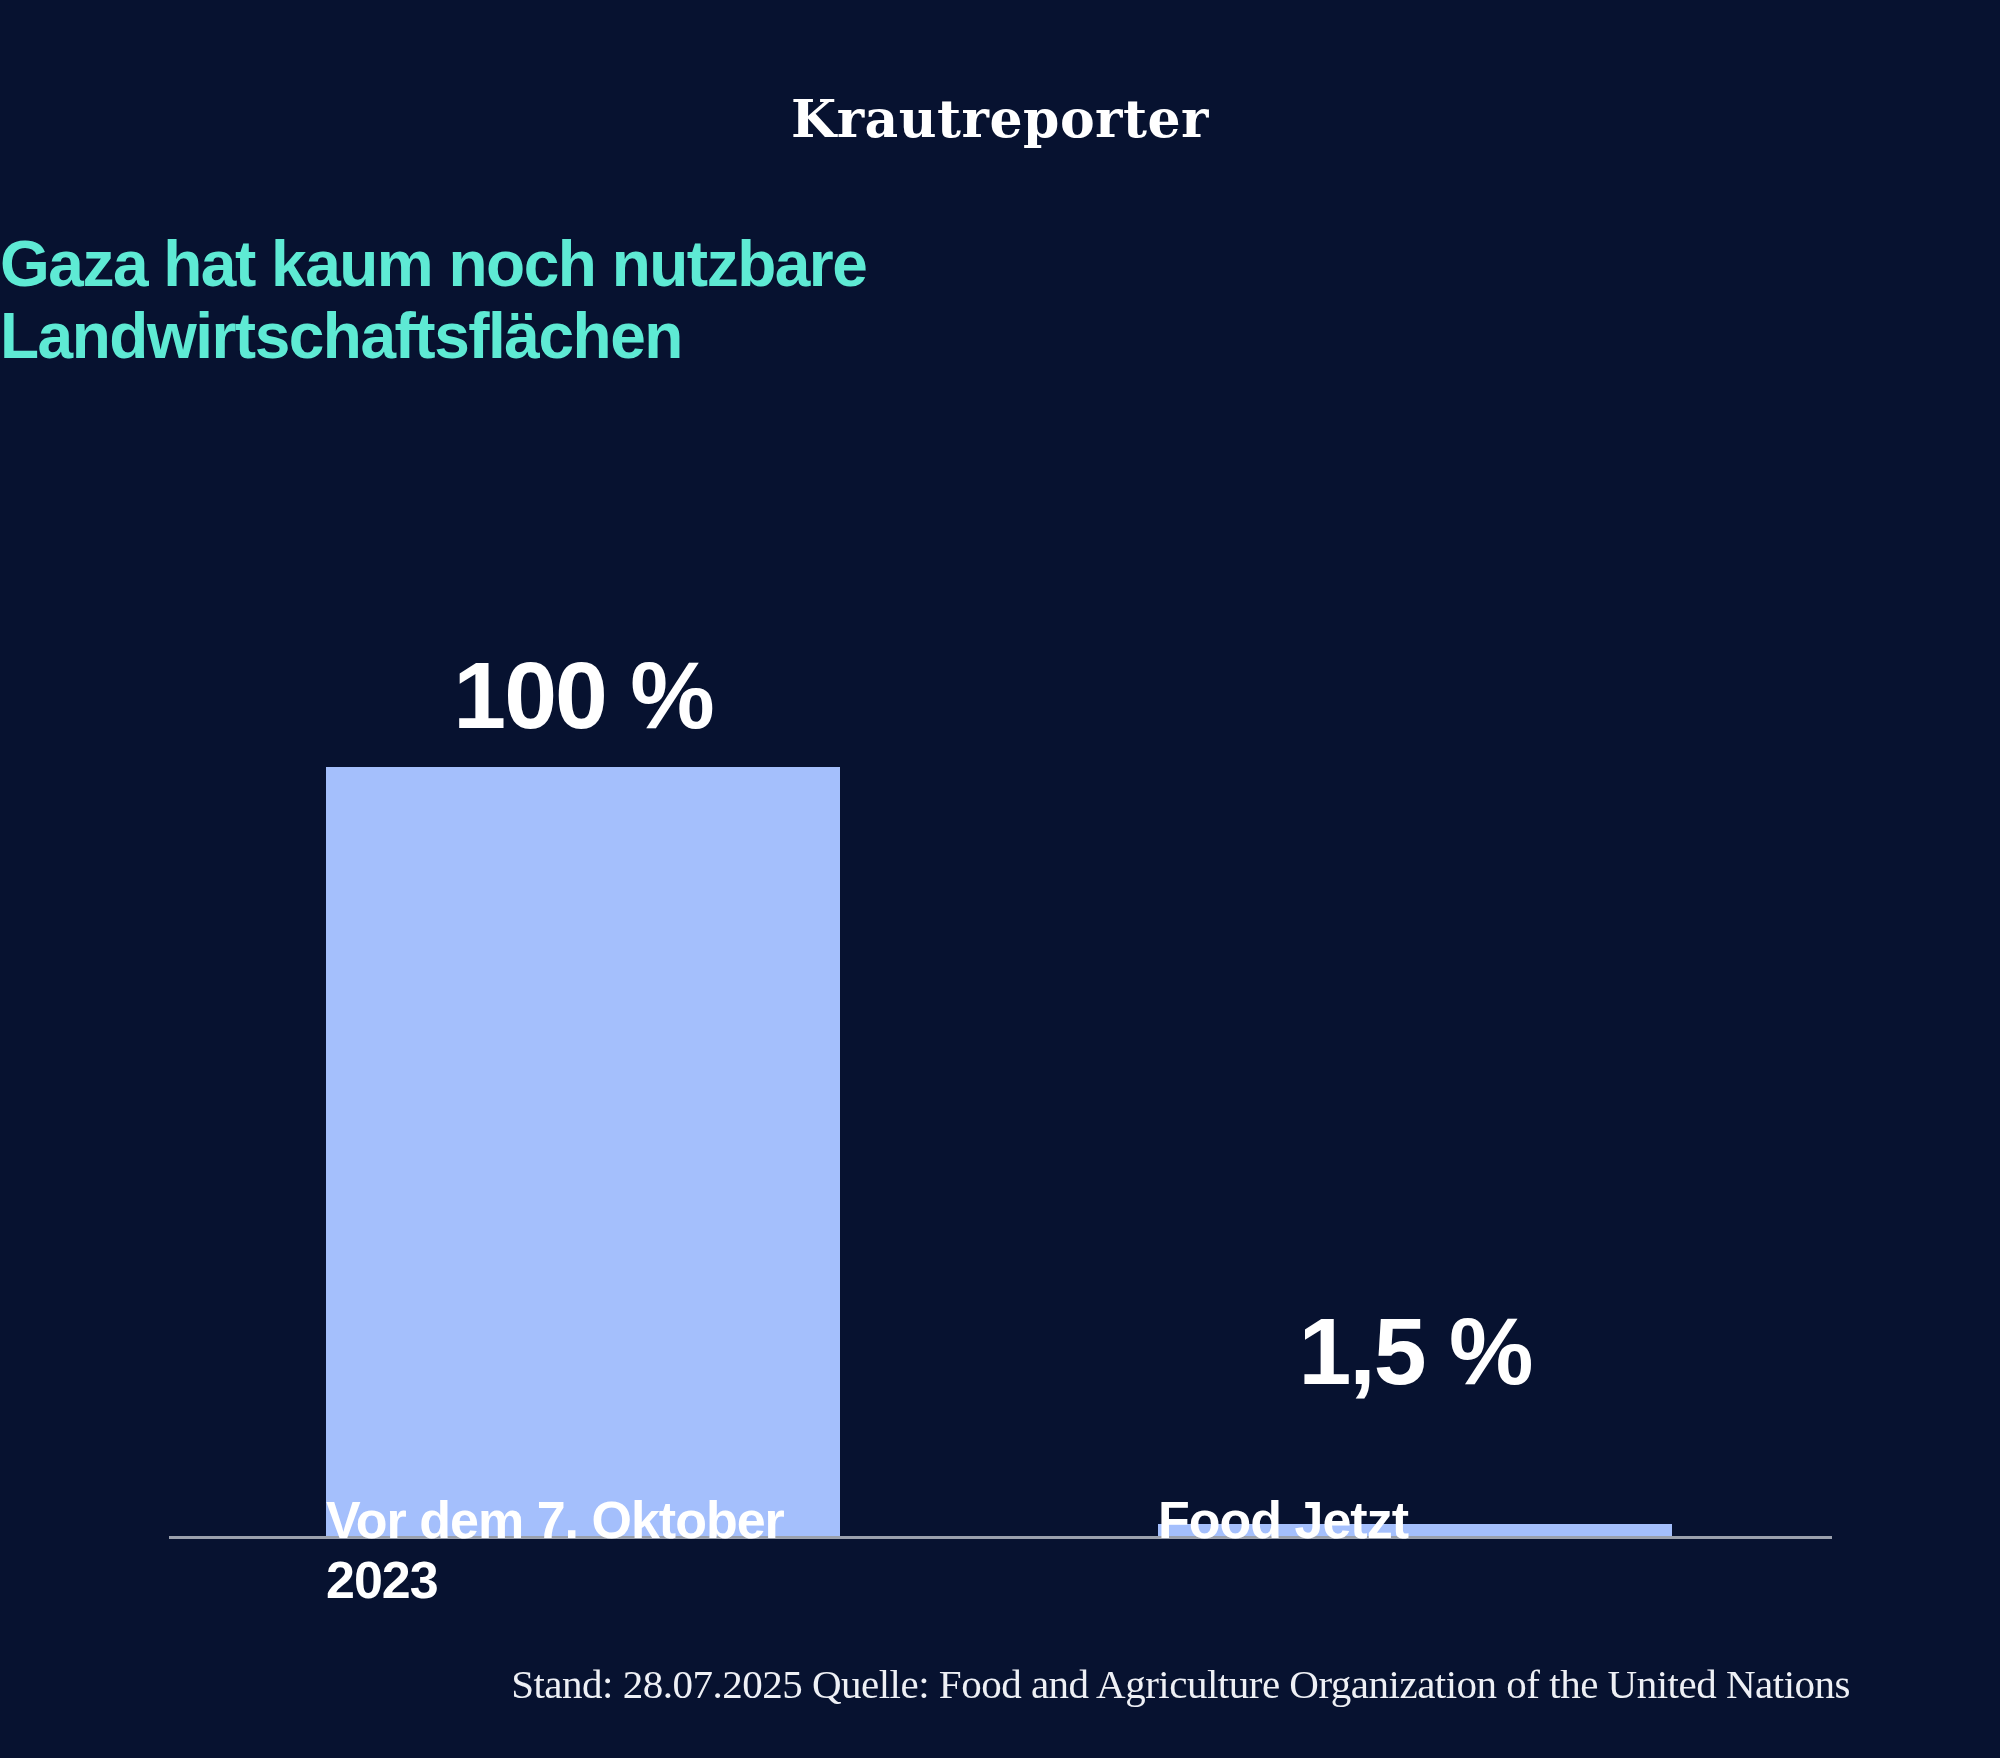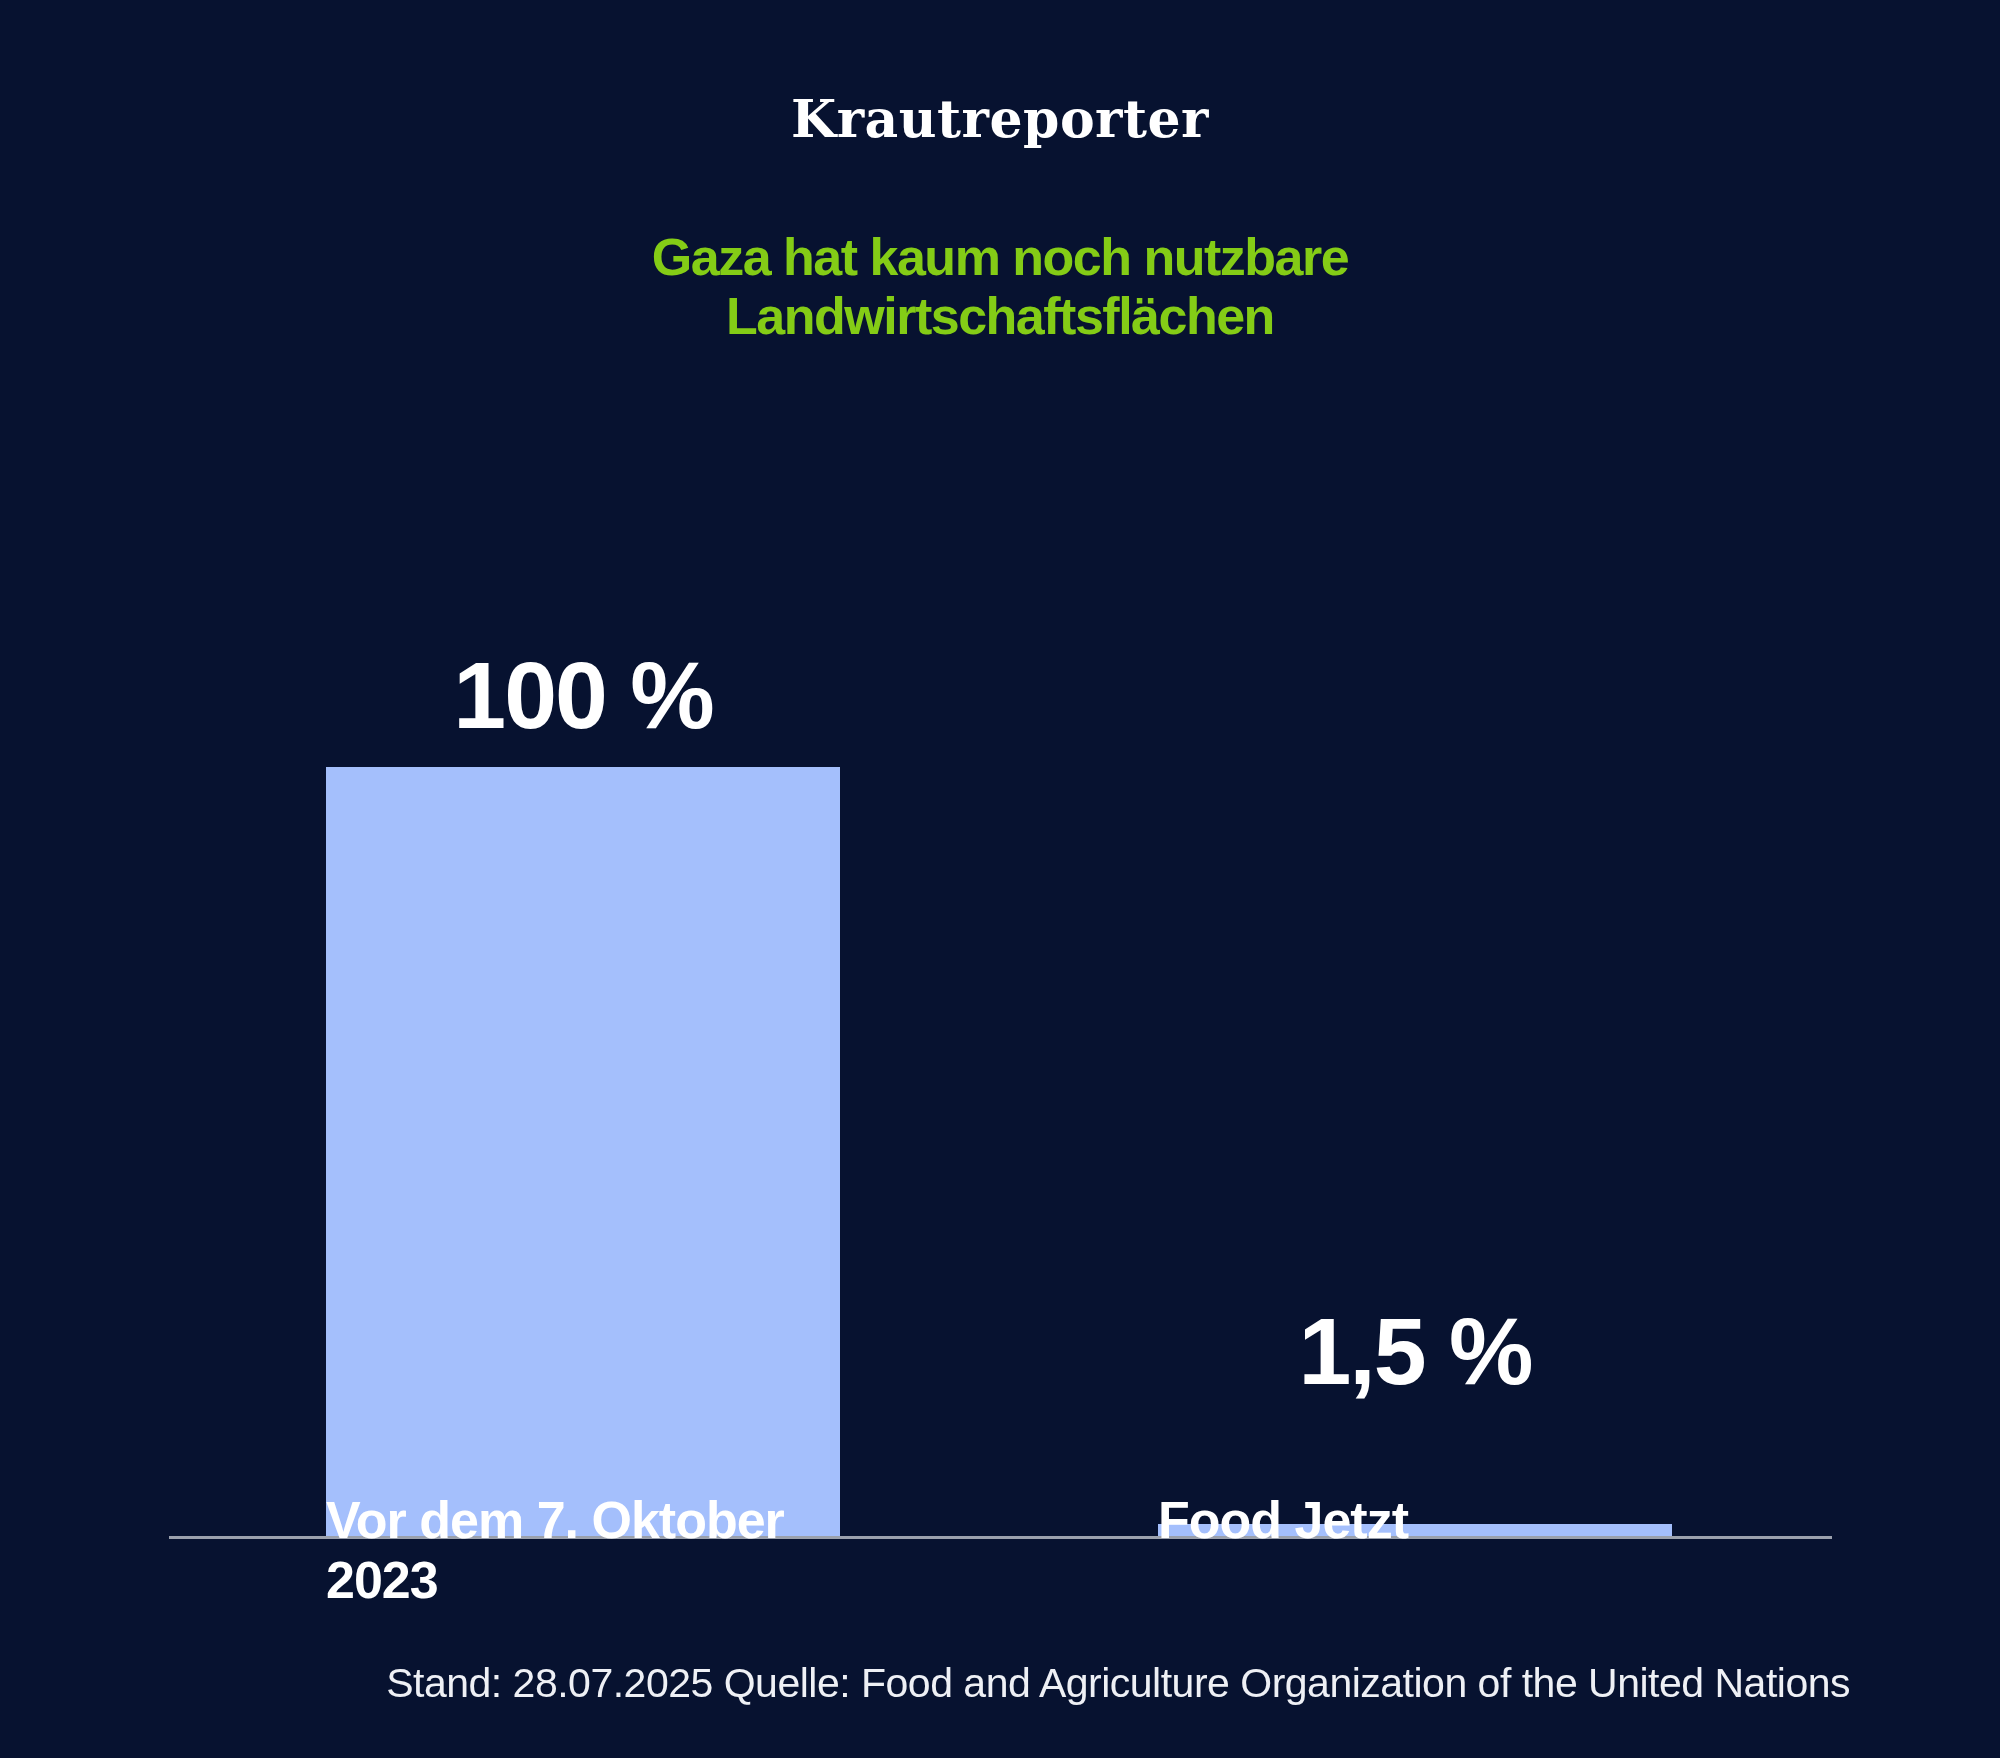--- a/index.html
+++ b/index.html
@@ -27,26 +27,26 @@
     font-size: 52px;
     letter-spacing: 0.5px;
     color: #ffffff;
   }
   .title {
     position: absolute;
     top: 228px;
     left: 0;
     width: 100%;
     margin: 0;
-    text-align: center;
-    font-size: 52px;
+    text-align: left;
+    font-size: 64px;
     line-height: 1.13;
     font-weight: 700;
     letter-spacing: -1.5px;
-    color: #84cc16;
+    color: #5eead4;
   }
   .title span { display: block; }
   .subtitle {
     position: absolute;
     top: 452px;
     left: 0;
     width: 100%;
     margin: 0;
     text-align: center;
     font-size: 45px;
@@ -93,20 +93,21 @@
   .cat-1 { left: 1158px; width: 514px; }
   .source {
     position: absolute;
     top: 1660px;
     right: 150px;
     text-align: right;
     font-size: 41px;
     font-weight: 400;
     letter-spacing: -0.5px;
     color: #eef0f5;
+    font-family: Liberation Serif, serif;
   }
 </style>
 </head>
 <body>
 
 <div class="canvas">
 
   <div class="logo">Krautreporter</div>
 
   <h1 class="title">

